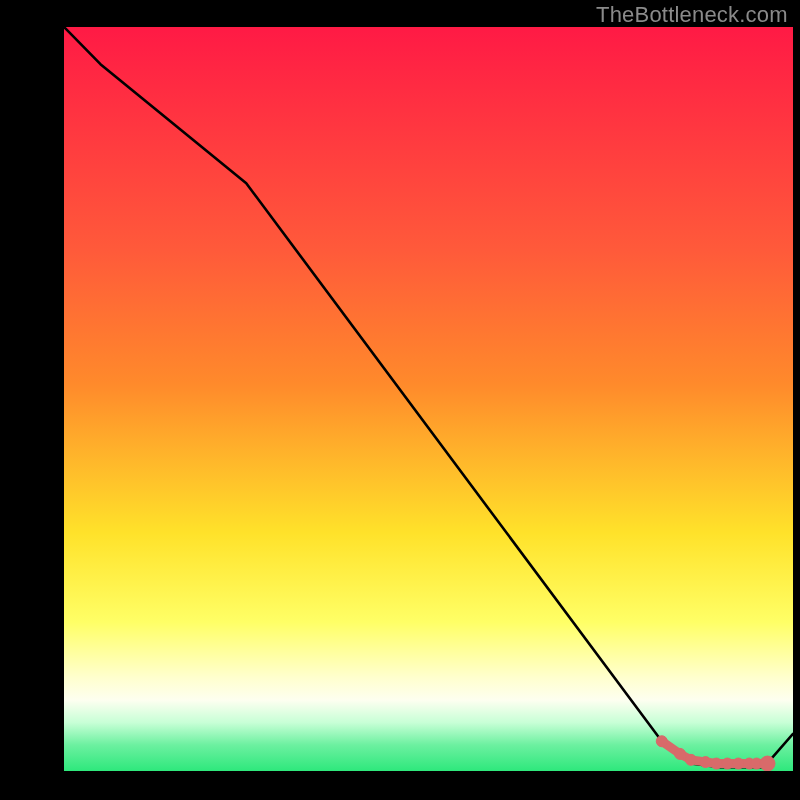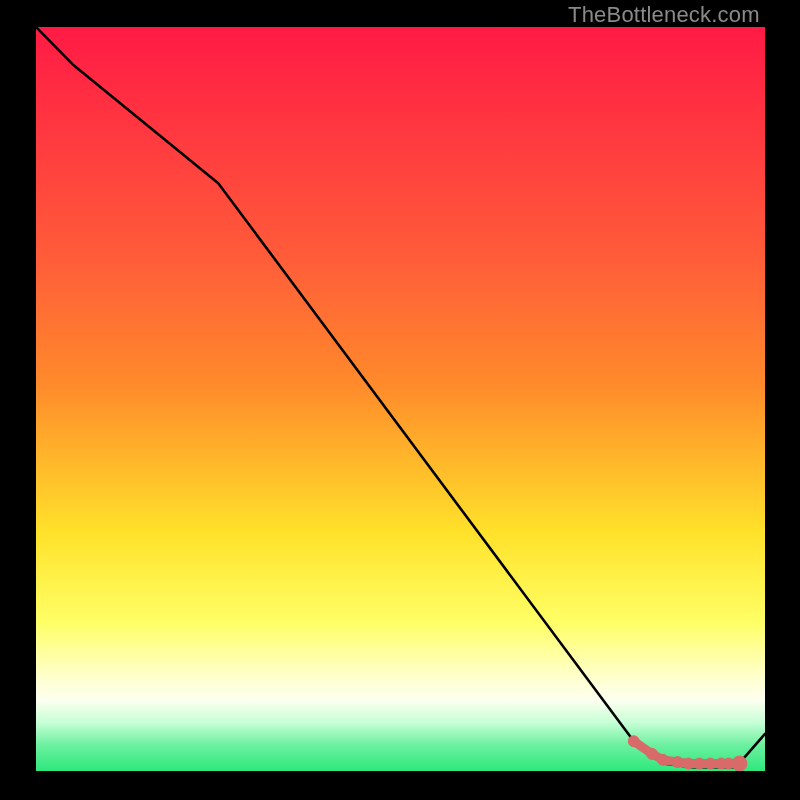--- a/index.html
+++ b/index.html
@@ -9,20 +9,21 @@
     height: 800px;
     background: #000;
     font-family: Arial, Helvetica, sans-serif;
     overflow: hidden;
   }
   .stage {
     position: relative;
     width: 684px;
     height: 800px;
     background: #000;
+    margin-left: 28px;
   }
   .watermark {
     position: absolute;
     color: #8a8a8a;
     font-size: 22px;
     letter-spacing: 0.2px;
     font-weight: 500;
     user-select: none;
   }
   .plot {

